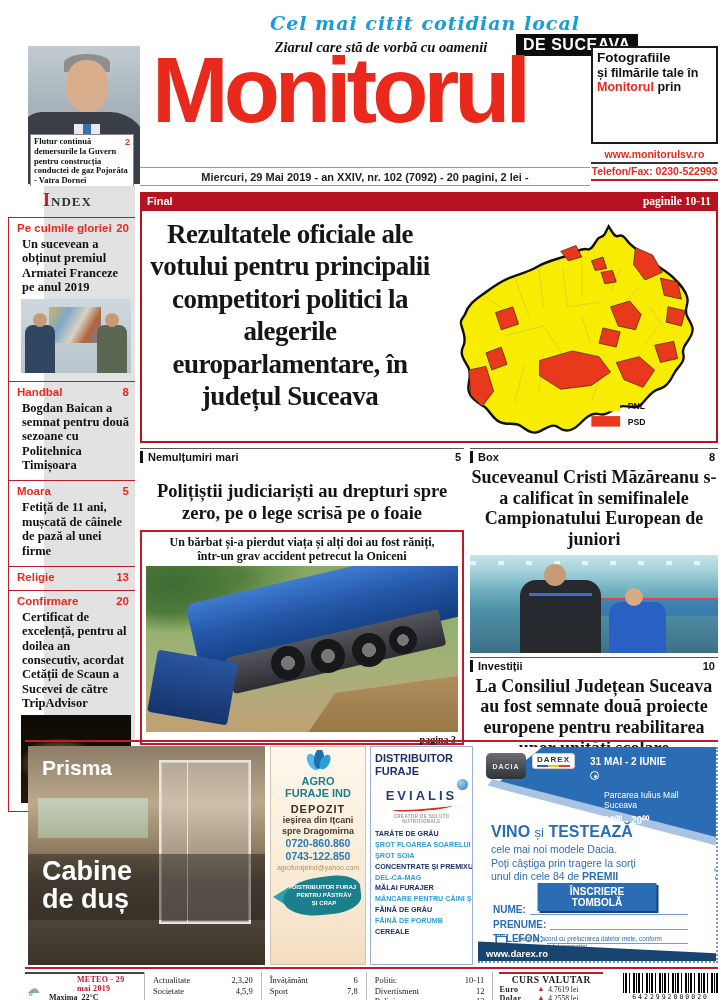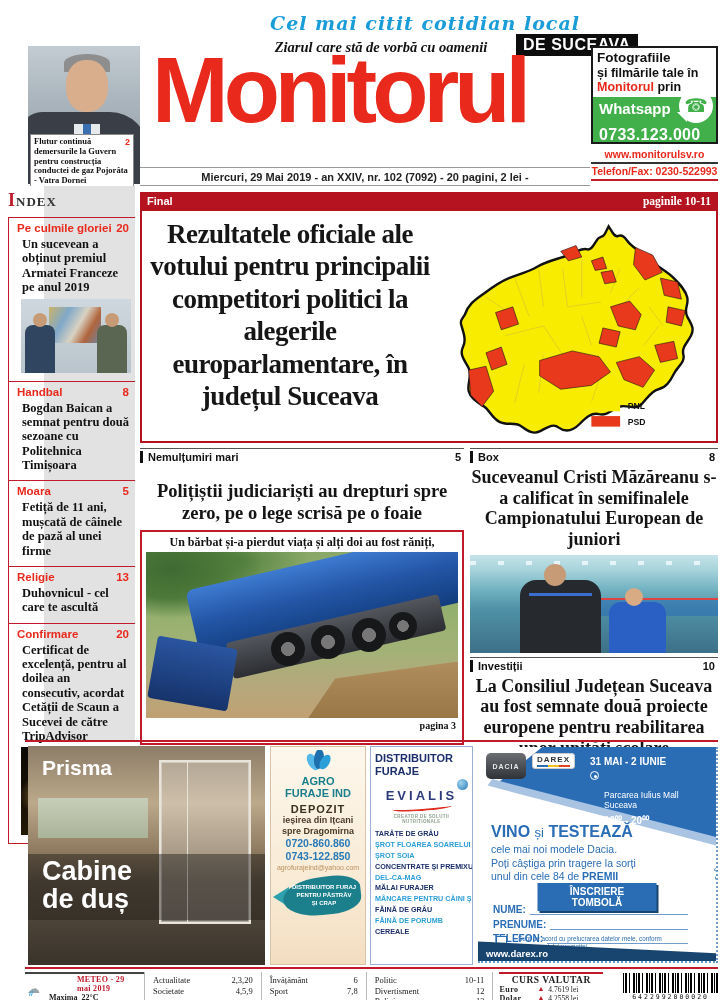--- a/index.html
+++ b/index.html
@@ -42,21 +42,21 @@
   .site-line { position:absolute; left:591px; top:142px; width:127px; text-align:center;
     font:bold 10.5px "Liberation Sans", sans-serif; color:#e8291c; border-bottom:2px solid #333; padding-bottom:2px; }
   .fax-line { position:absolute; left:591px; top:159px; width:127px; text-align:center;
     font:bold 10.5px "Liberation Sans", sans-serif; color:#e8291c; border-bottom:2px solid #c11a2b; padding-bottom:2px; }
   .dateline { position:absolute; left:140px; top:161px; width:450px; text-align:center;
     font:bold 11px "Liberation Sans", sans-serif; color:#222; border-top:1px solid #999; border-bottom:1px solid #999; padding:3px 0 2px; }
 
   
   .sidebar { position:absolute; left:8px; top:180px; width:127px; height:554px;
     background:linear-gradient(90deg, #fff 0 36px, #e2e2e2 36px); }
-  .index-title { text-align:left; padding:4px 8px 6px 0; font:bold 13px "Liberation Serif", serif;
+  .index-title { text-align:center; padding:4px 8px 6px 0; font:bold 13px "Liberation Serif", serif;
     color:#333; letter-spacing:1px; border-bottom:1px solid #c11a2b; }
   .index-title::first-letter { color:#c11a2b; font-size:18px; }
   .idx-sec { border-bottom:1px solid #c11a2b; padding-bottom:5px; border-left:1px solid #c11a2b; }
   .idx-kicker { display:flex; justify-content:space-between; padding:4px 6px 2px 8px;
     font:bold 11.5px "Liberation Sans", sans-serif; color:#e8291c; }
   .idx-hl { padding:1px 4px 3px 13px; font:bold 12.5px/1.15 "Liberation Serif", serif; color:#111; }
   .idx-photo { margin:1px 4px 3px 12px; height:74px; position:relative; overflow:hidden; }
   .ph-military { background:linear-gradient(180deg,#cfd8de 0%,#b9c4cc 100%); }
   .pm-painting { position:absolute; left:28px; top:8px; width:52px; height:36px;
     background:linear-gradient(120deg,#cbb46a 0%,#7fa8c9 30%,#d8d2c2 55%,#b0643c 75%,#6a86a8 100%); }
@@ -243,25 +243,20 @@
   </div>
   <div class="teaser-caption">
     <span class="teaser-page">2</span>
     <span>Flutur continuă demersurile la Guvern pentru construcția conductei de gaz Pojorâta - Vatra Dornei</span>
   </div>
 
   <div class="promo-box">
     <div class="promo-l1">Fotografiile</div>
     <div class="promo-l2">și filmările tale în</div>
     <div class="promo-l3"><span class="brand">Monitorul</span><span> prin</span></div>
-    <div class="promo-green">
-      <span class="promo-wa">Whatsapp</span>
-      <div class="wa-circle">☎</div>
-      <div class="promo-phone">0733.123.000</div>
-    </div>
   </div>
   <div class="site-line">www.monitorulsv.ro</div>
   <div class="fax-line">Telefon/Fax: 0230-522993</div>
   <div class="dateline">Miercuri, 29 Mai 2019 - an XXIV, nr. 102 (7092) - 20 pagini, 2 lei -</div>
 
   <div class="sidebar">
     <div class="index-title" style="text-transform:uppercase;">Index</div>
 
     <div class="idx-sec">
       <div class="idx-kicker">
@@ -294,21 +289,20 @@
           <span>5</span>
         </div>
       <div class="idx-hl">Fetiță de 11 ani, mușcată de câinele de pază al unei firme</div>
     </div>
 
     <div class="idx-sec">
       <div class="idx-kicker">
           <span>Religie</span>
           <span>13</span>
         </div>
-      <div class="idx-hl">Duhovnicul - cel care te ascultă</div>
     </div>
 
     <div class="idx-sec">
       <div class="idx-kicker">
           <span>Confirmare</span>
           <span>20</span>
         </div>
       <div class="idx-hl">Certificat de excelență, pentru al doilea an consecutiv, acordat Cetății de Scaun a Sucevei de către TripAdvisor</div>
       <div class="idx-photo ph-fortress">
         <div class="pf-wall"></div>
@@ -358,20 +352,21 @@
 
   <div class="col-left">
     <div class="kicker-row">
         <span class="bar">Nemulțumiri mari</span>
         <span>5</span>
       </div>
     <div class="hl">Polițiștii judiciariști au drepturi spre zero, pe o lege scrisă pe o foaie</div>
     <div class="accident-box">
       <div class="accident-caption">
         <div>Un bărbat și-a pierdut viața și alți doi au fost răniți,</div>
+        <div>într-un grav accident petrecut la Oniceni</div>
       </div>
       <div class="photo-accident">
         <div class="pa-sky"></div>
         <div class="pa-trailer"></div>
         <div class="pa-under"></div>
         <div class="pa-wheel pa-w1"></div>
         <div class="pa-wheel pa-w2"></div>
         <div class="pa-wheel pa-w3"></div>
         <div class="pa-wheel pa-w4"></div>
         <div class="pa-cab"></div>

